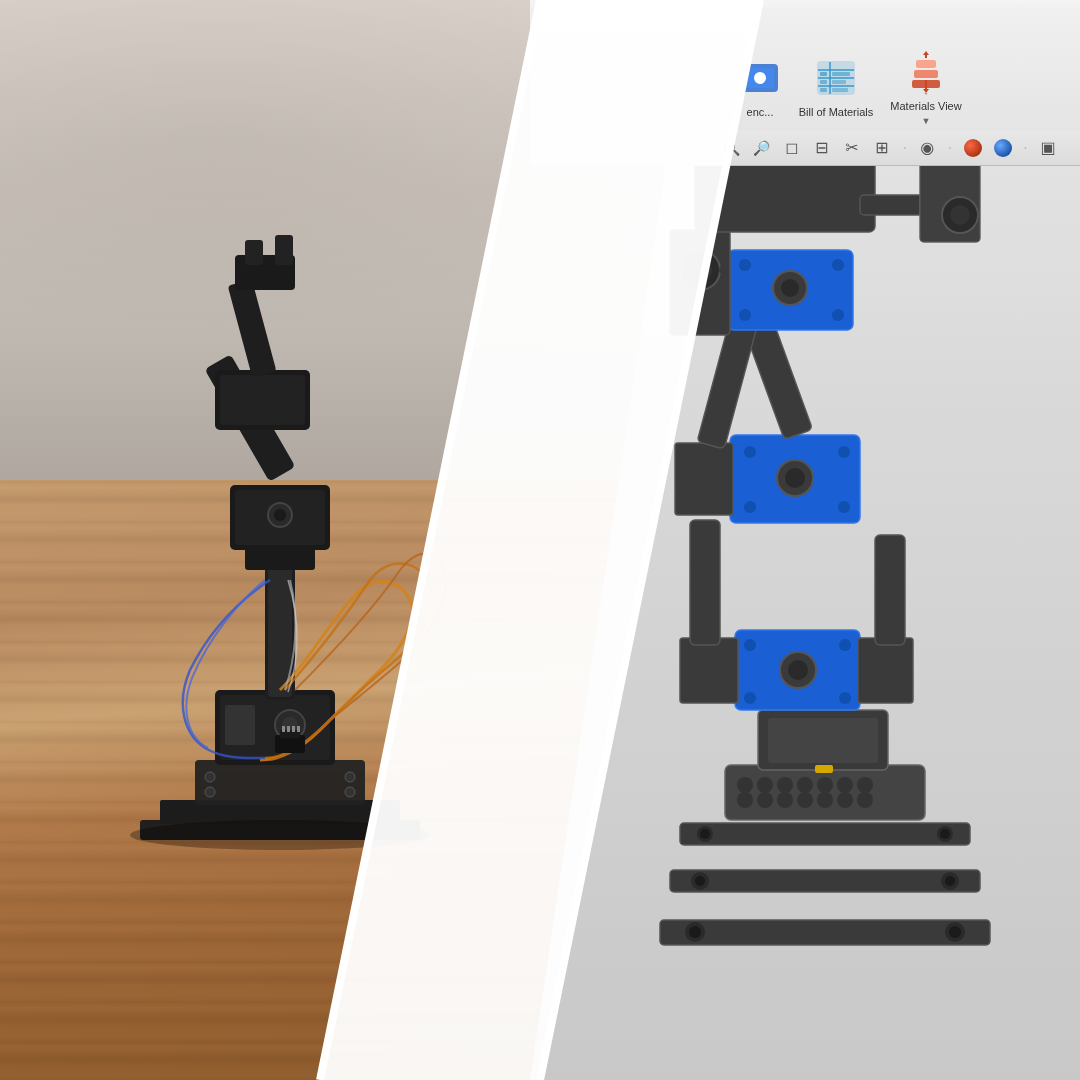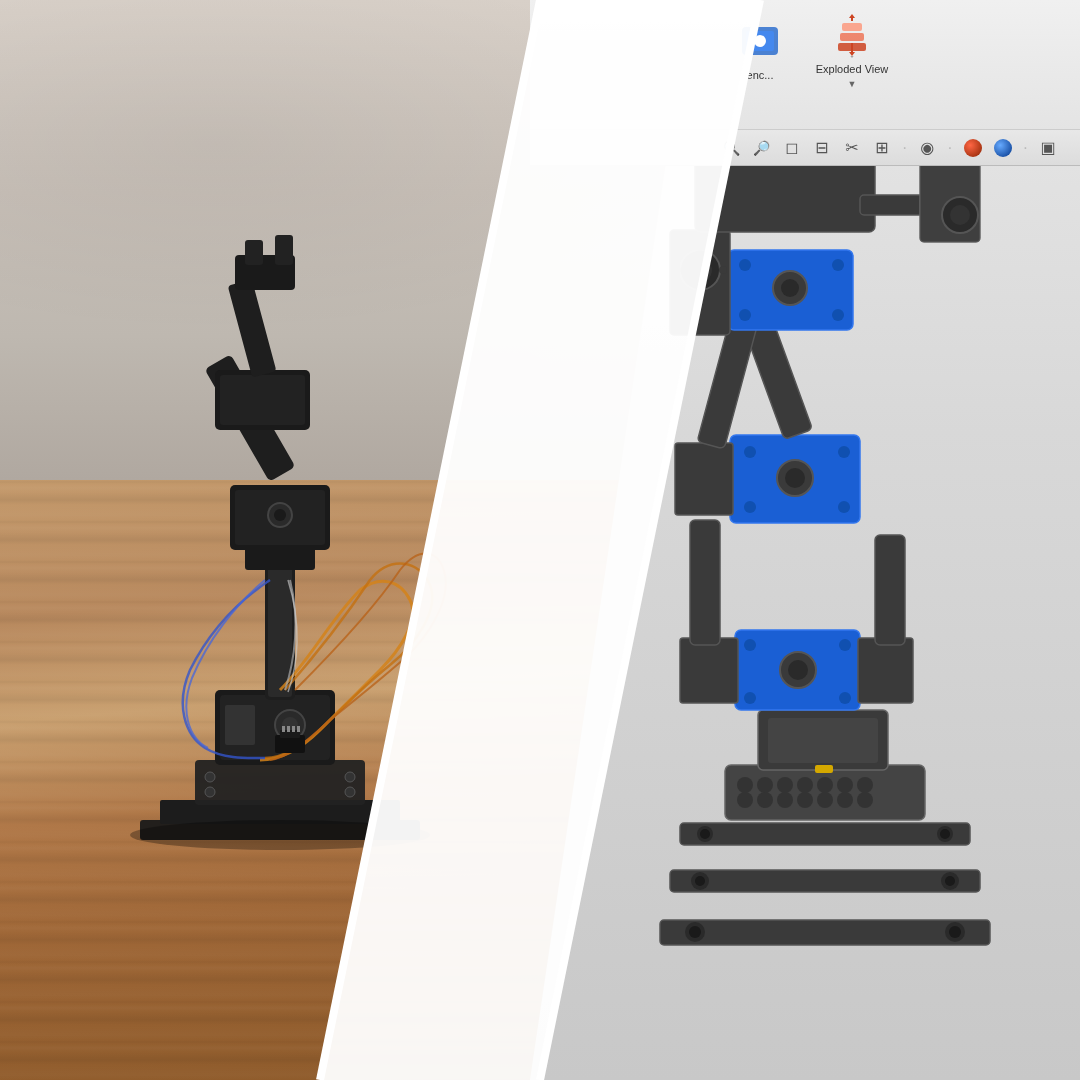--- a/index.html
+++ b/index.html
@@ -100,30 +100,30 @@
       top: 0;
       width: 550px;
       height: 1080px;
       background: linear-gradient(180deg, #e8e8e8 0%, #d8d8d8 40%, #c8c8c8 100%);
       clip-path: polygon(160px 0%, 100% 0%, 100% 100%, 0% 100%);
     }
 
     
     #toolbar {
       position: absolute;
-      top: 0;
+      top: 8px;
       right: 0;
       width: 550px;
       height: 130px;
       background: linear-gradient(180deg, #f0f0f0 0%, #e4e4e4 100%);
       border-bottom: 1px solid #ccc;
       display: flex;
-      align-items: flex-start;
+      align-items: flex-end;
       padding-left: 200px;
-      gap: 18px;
+      gap: 2px;
     }
 
     .toolbar-item {
       display: flex;
       flex-direction: column;
       align-items: center;
       justify-content: center;
       width: 88px;
       height: 100px;
       padding: 8px 4px;
@@ -414,38 +414,61 @@
         <svg width="44" height="44" viewBox="0 0 44 44">
           <rect x="4" y="8" width="36" height="28" rx="4" fill="#2266cc" opacity="0.8"></rect>
           <rect x="8" y="12" width="28" height="20" rx="2" fill="#4488ee"></rect>
           <circle cx="22" cy="22" r="6" fill="white"></circle>
         </svg>
       </div>
       <span class="toolbar-label">enc...</span>
     </div>
 
 
+    <div class="toolbar-item">
+      <div class="toolbar-icon">
+        <svg width="48" height="48" viewBox="0 0 48 48">
+
+          <rect x="6" y="8" width="36" height="32" rx="3" fill="#3399cc" opacity="0.2" stroke="#3399cc" stroke-width="2"></rect>
+
+          <line x1="6" y1="16" x2="42" y2="16" stroke="#3399cc" stroke-width="1.5"></line>
+          <line x1="6" y1="24" x2="42" y2="24" stroke="#3399cc" stroke-width="1.5"></line>
+          <line x1="6" y1="32" x2="42" y2="32" stroke="#3399cc" stroke-width="1.5"></line>
+
+          <line x1="18" y1="8" x2="18" y2="40" stroke="#3399cc" stroke-width="1.5"></line>
+
+          <rect x="20" y="18" width="18" height="4" rx="1" fill="#3399cc" opacity="0.6"></rect>
+          <rect x="20" y="26" width="14" height="4" rx="1" fill="#3399cc" opacity="0.5"></rect>
+          <rect x="20" y="34" width="16" height="4" rx="1" fill="#3399cc" opacity="0.5"></rect>
+          <rect x="8" y="18" width="7" height="4" rx="1" fill="#3399cc" opacity="0.7"></rect>
+          <rect x="8" y="26" width="7" height="4" rx="1" fill="#3399cc" opacity="0.6"></rect>
+          <rect x="8" y="34" width="7" height="4" rx="1" fill="#3399cc" opacity="0.6"></rect>
+        </svg>
+      </div>
+      <span class="toolbar-label">Bill of
+Materials</span>
+    </div>
 
     <div class="toolbar-item">
       <div class="toolbar-icon">
         <svg width="48" height="48" viewBox="0 0 48 48">
 
           <rect x="10" y="32" width="28" height="8" rx="2" fill="#cc4422" opacity="0.85"></rect>
           <rect x="12" y="22" width="24" height="8" rx="2" fill="#ee6644" opacity="0.75"></rect>
           <rect x="14" y="12" width="20" height="8" rx="2" fill="#ff8866" opacity="0.7"></rect>
 
           <line x1="24" y1="10" x2="24" y2="6" stroke="#cc4422" stroke-width="2"></line>
           <polygon points="21,7 24,3 27,7" fill="#cc4422"></polygon>
           <line x1="24" y1="32" x2="24" y2="42" stroke="#cc4422" stroke-width="2"></line>
           <polygon points="21,41 24,45 27,41" fill="#cc4422"></polygon>
 
           <polygon points="20,44 24,48 28,44" fill="#888" style="transform: scale(0.4); transform-origin: 24px 46px;"></polygon>
         </svg>
       </div>
-      <span class="toolbar-label">Exploded View</span>
+      <span class="toolbar-label">Materials View</span>
       <span style="font-size:9px; color:#666; margin-top:-2px;">▼</span>
     </div>
 
   </div>
 
   <div id="ribbon">
     <button class="ribbon-btn">🔍</button>
     <button class="ribbon-btn">🔎</button>
     <button class="ribbon-btn" style="font-size:16px;">◻</button>
     <button class="ribbon-btn" style="font-size:16px;">⊟</button>

